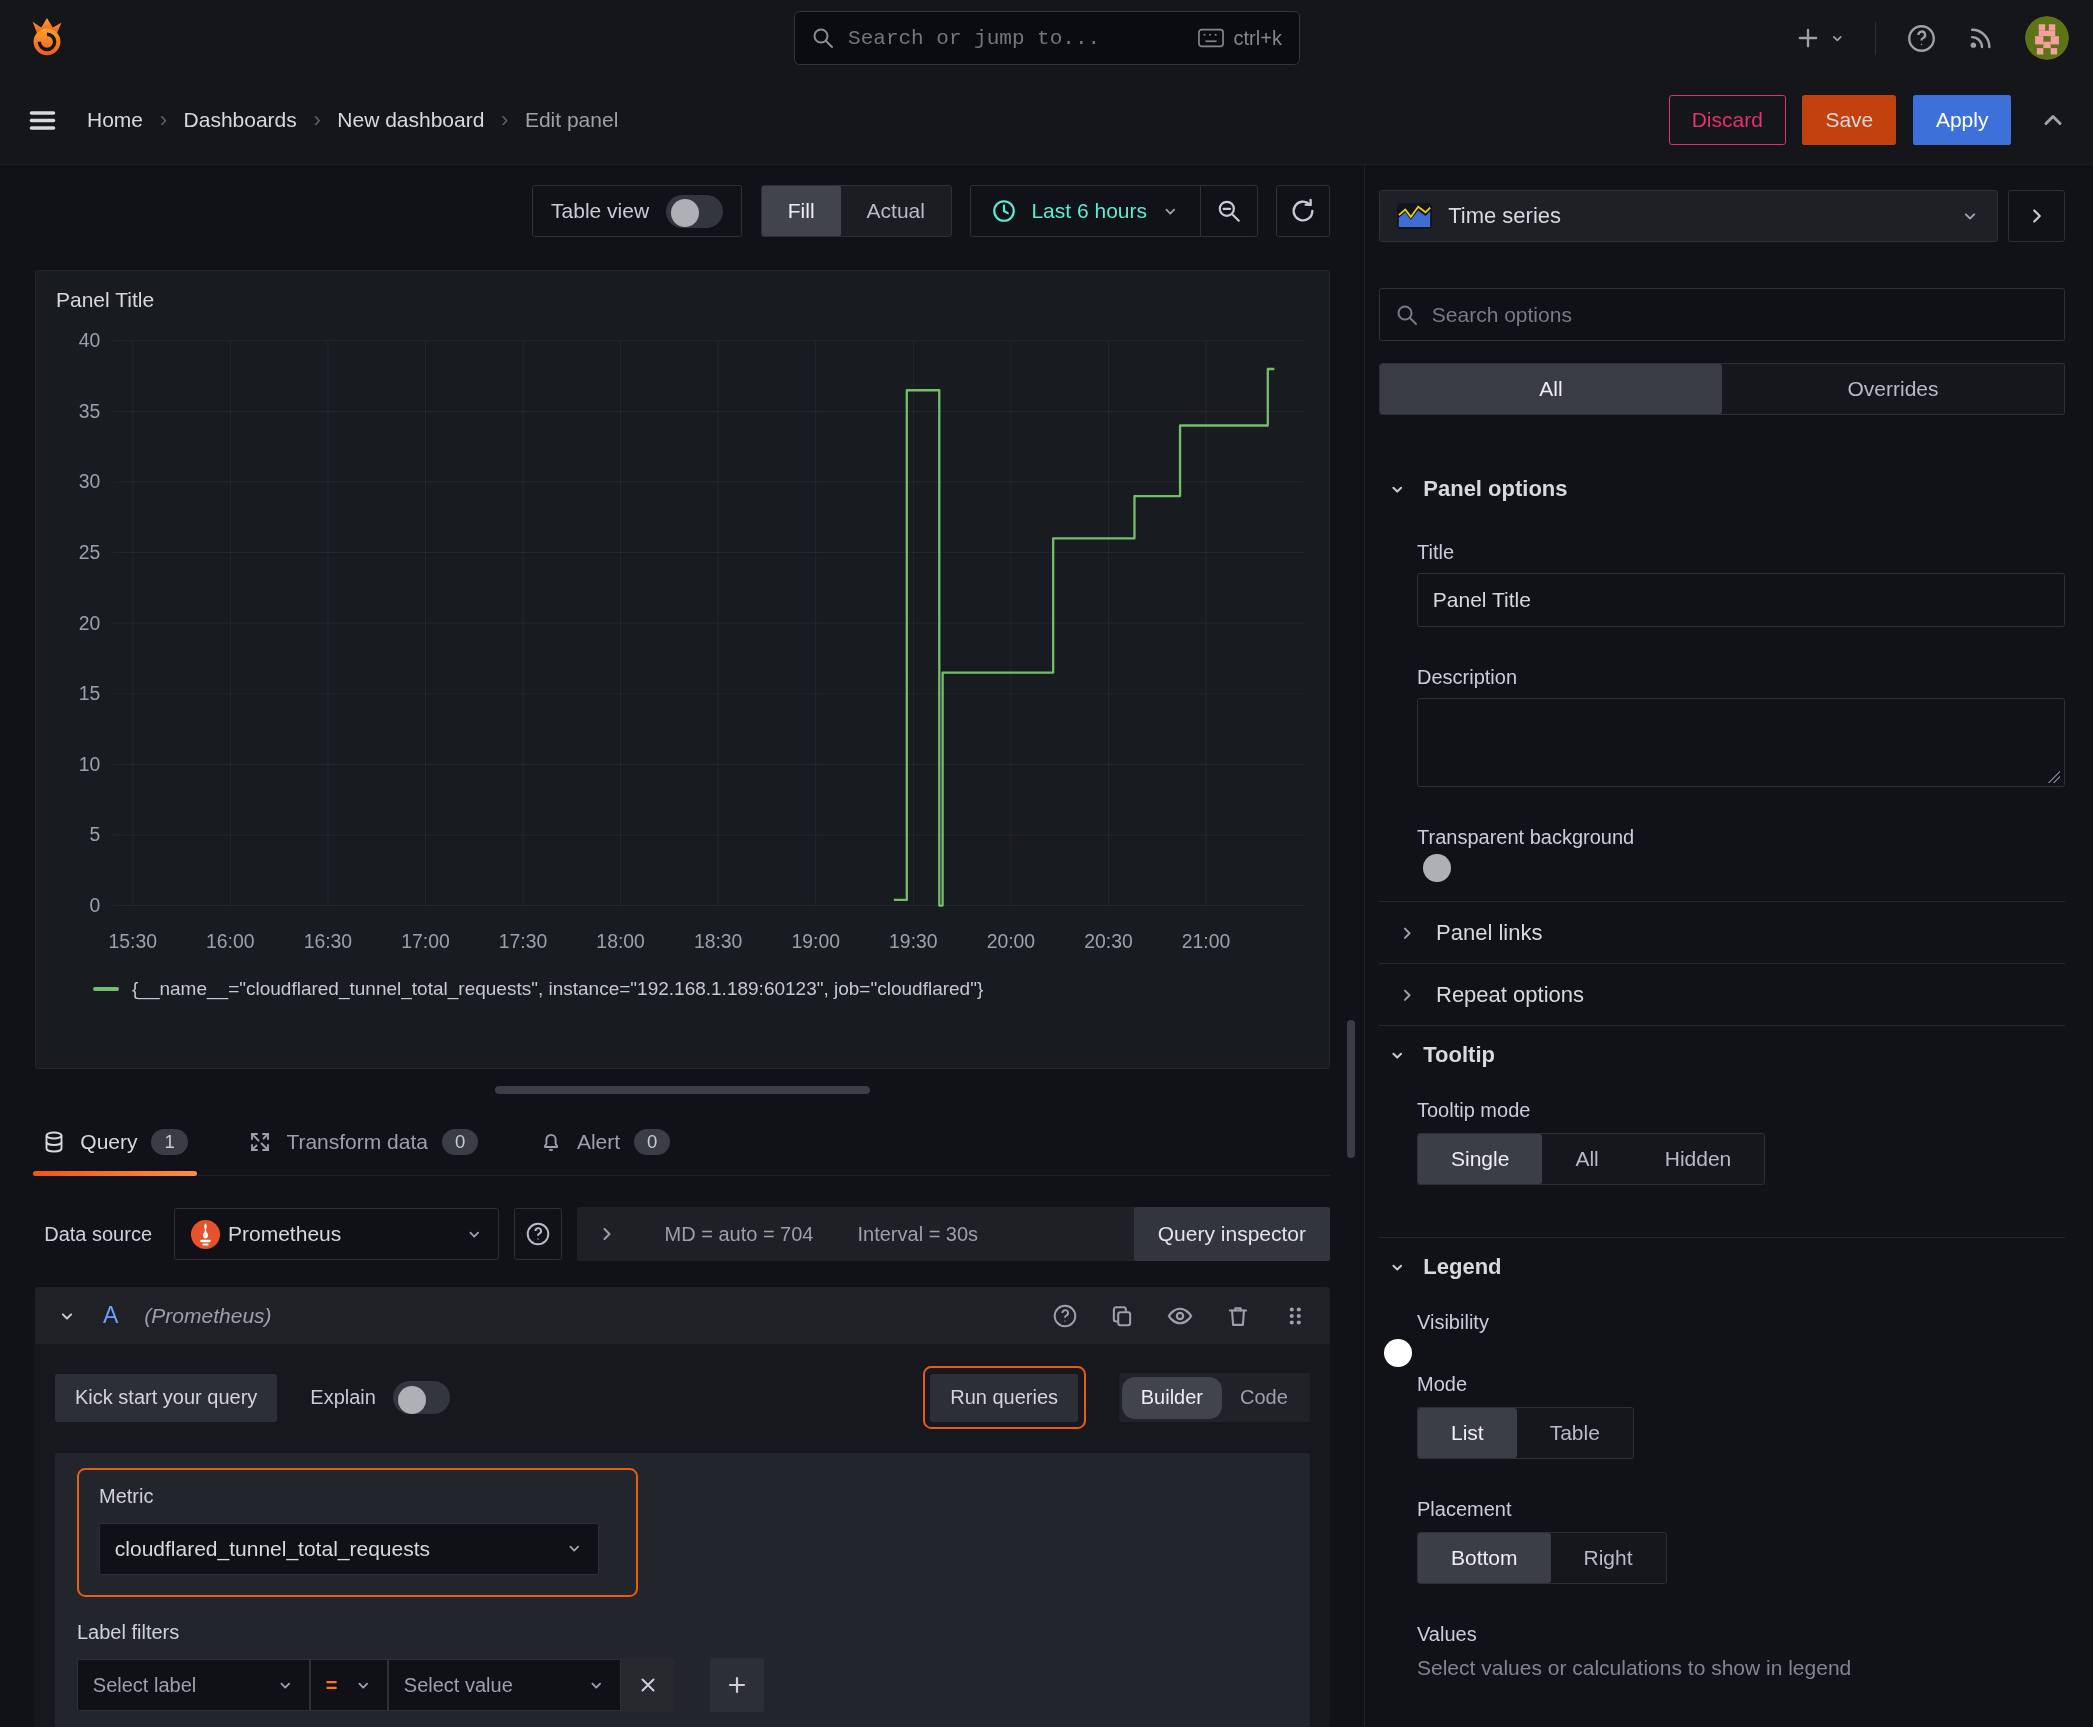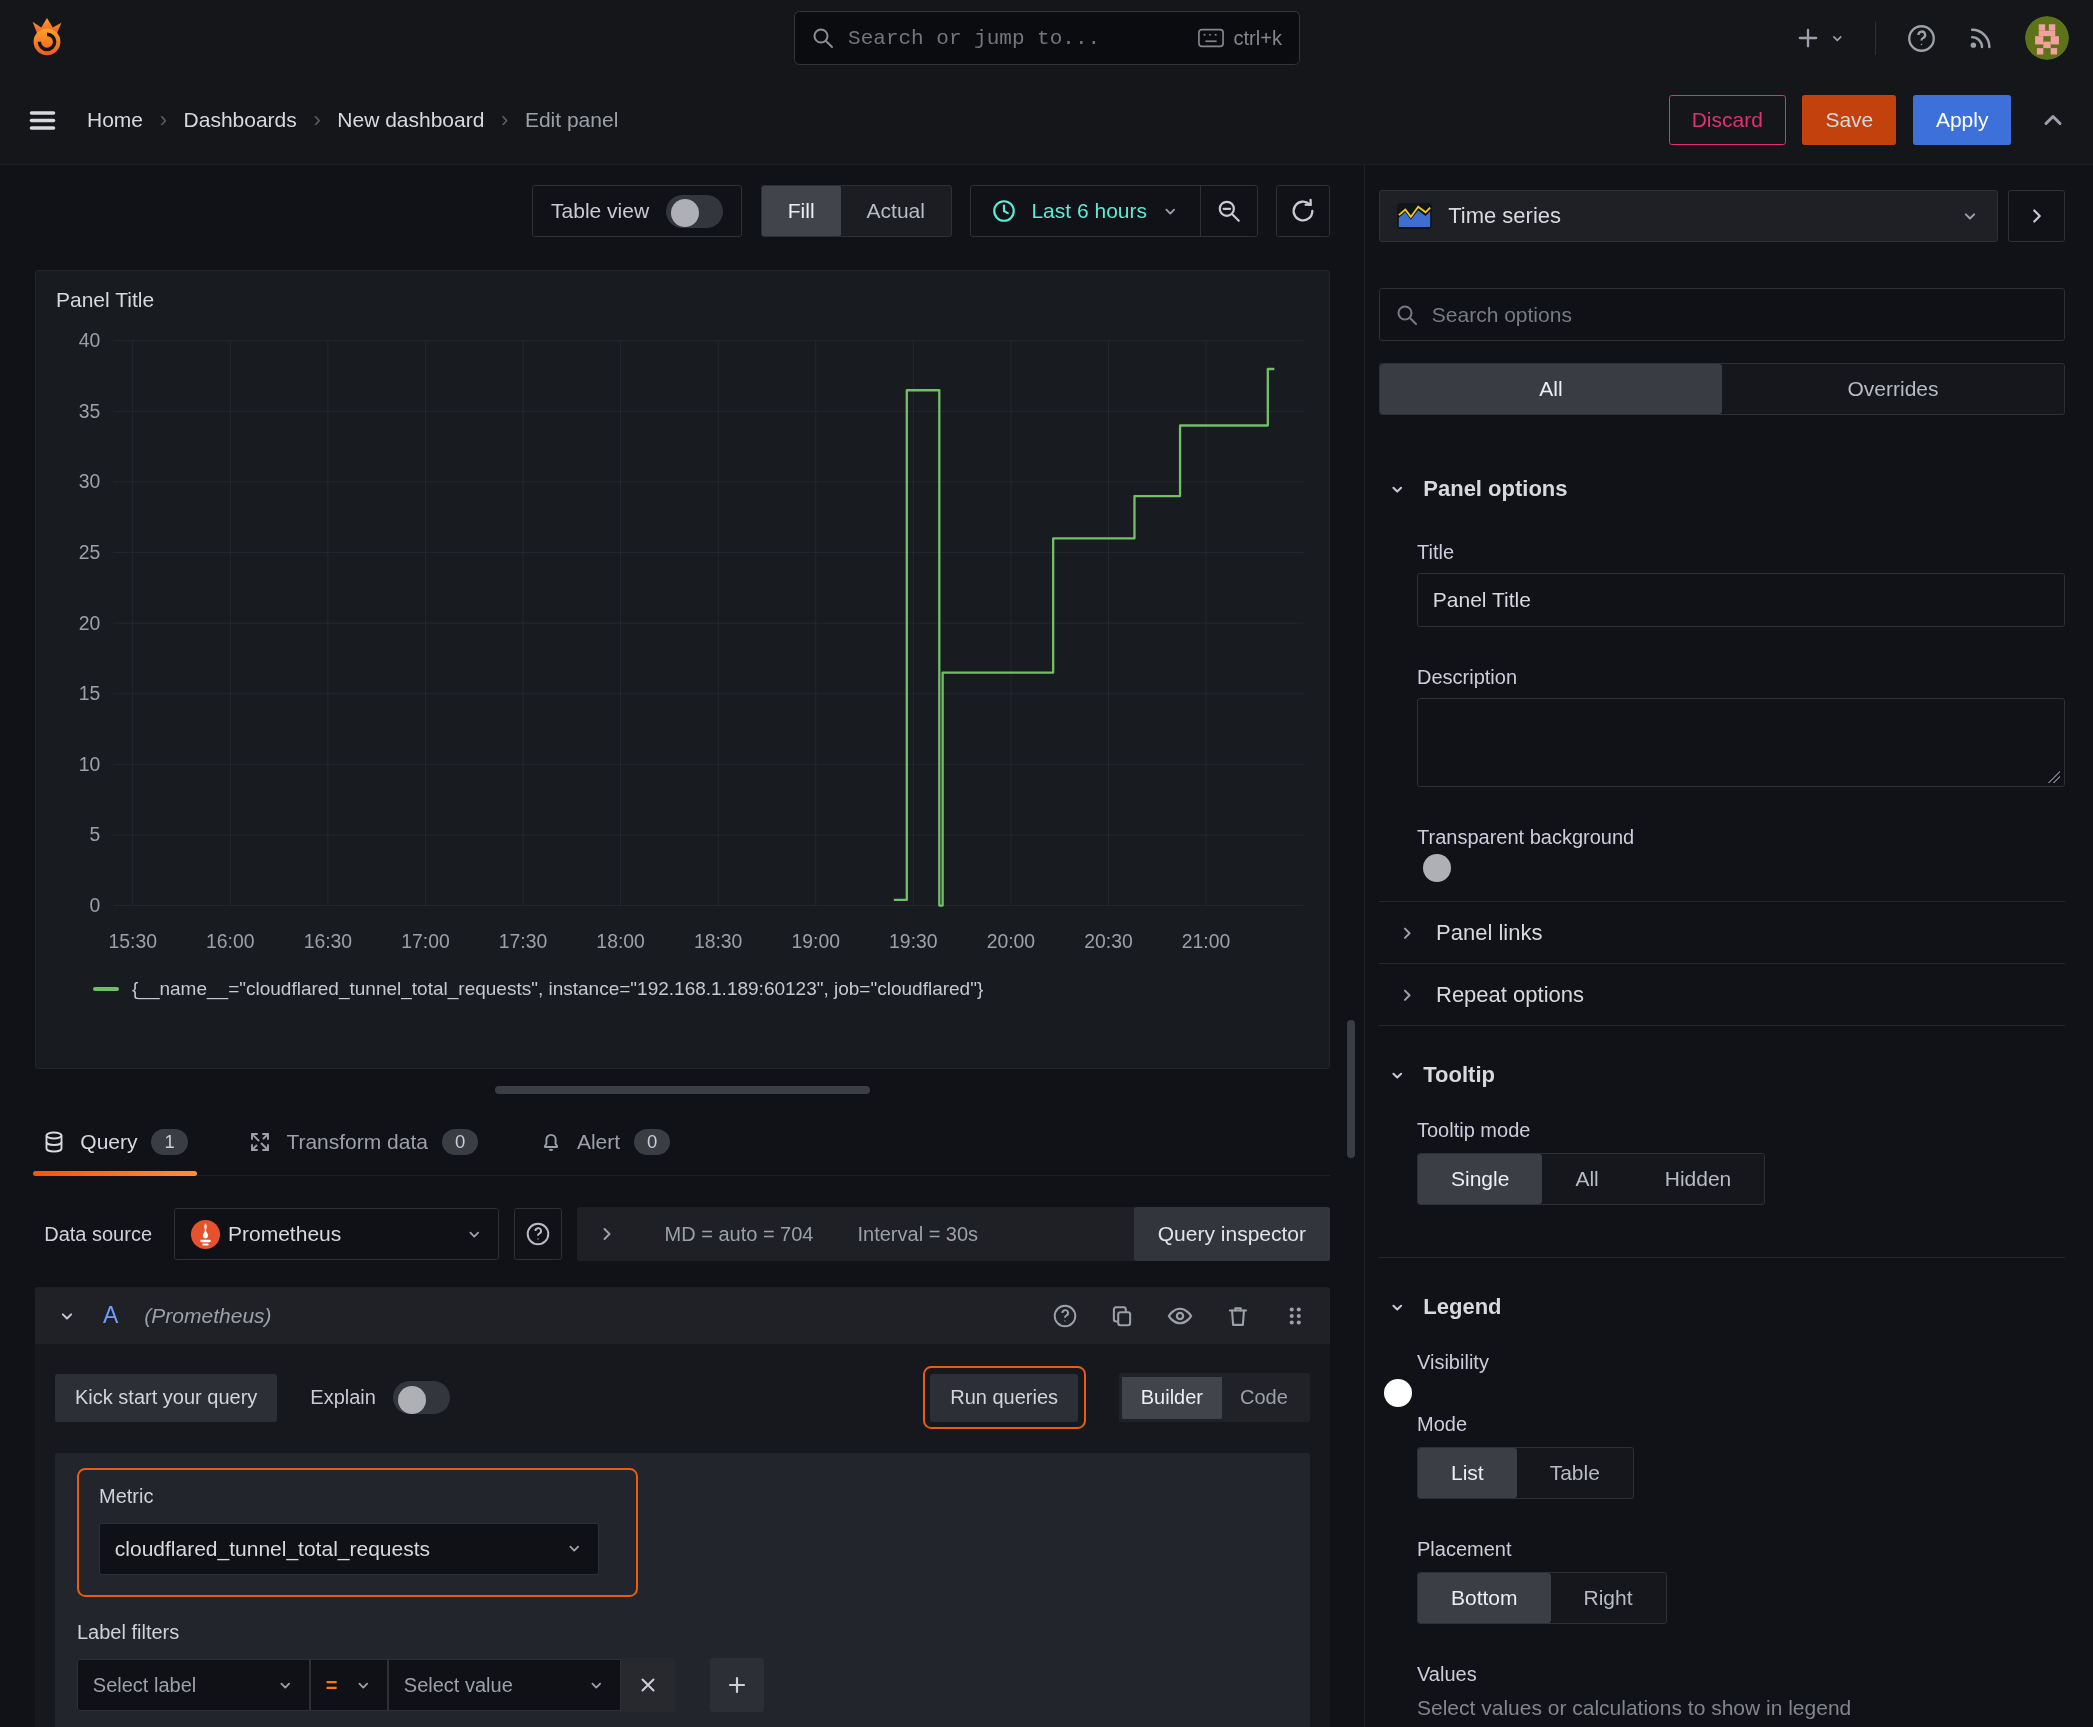--- a/index.html
+++ b/index.html
@@ -83,21 +83,21 @@
   .ds-hint{font-style:italic;color:#9da0a8;font-size:21px}
   .qc-icons{margin-left:auto;display:flex;align-items:center;gap:31px;color:#9da0a8}
   .qc-icons > *{cursor:pointer}
   .qc-body{background:#16181d;padding:22px 20px 37px;border-radius:0 0 2.8px 2.8px}
   .kick-row{display:flex;align-items:center;gap:33px}
   .btn-gray{background:#2c2f35;border-radius:2.8px;height:48px;padding:0 20px;font-size:20px;color:#d3d4db;display:flex;align-items:center;cursor:pointer;white-space:nowrap}
   .explain{display:flex;align-items:center;gap:16.6px;font-size:20px;color:#c9cad2}
   .spacer{flex:1}
   .hl-box{border:2.8px solid var(--highlight);border-radius:8.3px;padding:5.5px}
   .bc-group{background:#202228;border-radius:2.8px;padding:3.7px;display:flex}
-  .bc{height:42px;padding:0 18.5px;display:flex;align-items:center;font-size:20px;color:#9da0a8;border-radius:1px;cursor:pointer}
+  .bc{height:42px;padding:0 18.5px;display:flex;align-items:center;font-size:20px;color:#9da0a8;border-radius:13px;cursor:pointer}
   .bc.sel{background:#41444b;color:#eceef2}
   .metric-wrap{margin-top:24px;background:#22252b;border-radius:2.8px;padding:14.8px 22px 55px}
   .metric-hl{display:inline-block;border:2.8px solid var(--highlight);border-radius:8.3px;padding:14.8px 20px 20px;min-width:561px}
   .f-label{font-size:20px;color:#d0d1d9}
   .metric-select{margin-top:14.8px;width:500px;font-size:21px;color:#d8d9df}
   .lf-label{margin-top:24px}
   .lf-row{margin-top:14.8px;display:flex;align-items:center}
   .lf-select{border-radius:0;width:233px;font-size:20px;color:#9da0a8}
   .lf-select:first-child{border-radius:2.8px 0 0 2.8px}
   .lf-op{border-radius:0;width:78px;font-size:20px;gap:11px;padding:0 14.8px}
@@ -113,21 +113,21 @@
   .viz-row{margin-top:25px;display:flex;gap:10px}
   .viz-select{flex:1;height:52px;background:#1e2026;border:0.9px solid #2e3036;border-radius:2.8px;display:flex;align-items:center;gap:16.6px;padding:0 16.6px;font-size:22px;color:#d8d9df;cursor:pointer}
   .viz-open{width:57px;height:52px;border:0.9px solid #2e3036;border-radius:2.8px;display:flex;align-items:center;justify-content:center;color:#c9cad2;cursor:pointer}
   .side-search{margin-top:46px;height:53px;background:#0f1116;border:0.9px solid #2e3036;border-radius:2.8px;display:flex;align-items:center;gap:13px;padding:0 14.8px;color:#787b83}
   .side-search input{flex:1;background:transparent;border:none;outline:none;color:#9da0a8;font-size:21px;font-family:inherit}
   .side-search input::placeholder{color:#787b83}
   .ao-group{margin-top:22px;height:52px;border:0.9px solid #2e3036;border-radius:2.8px;background:#15171c;display:flex;overflow:hidden}
   .ao{flex:1;display:flex;align-items:center;justify-content:center;font-size:21px;color:#b9bbc3;cursor:pointer}
   .ao.sel{background:#393c42;color:#eceef2;border-radius:2.8px}
   .side-sec-head{margin-top:61px;display:flex;align-items:center;gap:16.6px;padding-left:9.2px;font-size:22px;font-weight:600;color:#d8d9df;cursor:pointer}
-  .side-sec-head.tight{margin-top:36px}
+  .side-sec-head.tight{margin-top:16px}
   .side-field{margin-left:38px;margin-top:39px}
   .side-field .f-label{color:#ccccdc;font-size:20px}
   .input{margin-top:9.2px;height:54px;width:100%;background:#101217;border:0.9px solid #2e3036;border-radius:2.8px;padding:0 14.8px;font-size:21px;color:#d8d9df;font-family:inherit;outline:none}
   .textarea{margin-top:9.2px;height:89px;width:100%;background:#101217;border:0.9px solid #2e3036;border-radius:2.8px;position:relative}
   .resize-grip{position:absolute;right:3.7px;bottom:3.7px;width:13px;height:13px;
     background:linear-gradient(135deg,transparent 50%,#6e7077 50%,#6e7077 58%,transparent 58%,transparent 70%,#6e7077 70%,#6e7077 78%,transparent 78%)}
   .side-field .toggle{margin-top:11px}
   .side-divider{margin-top:52px;border-top:0.9px solid #25272c}
   .side-collapsed{height:61px;display:flex;align-items:center;gap:20px;padding-left:18.5px;font-size:22px;color:#d8d9df;cursor:pointer}
   .side-collapsed .chev{color:#9da0a8}

